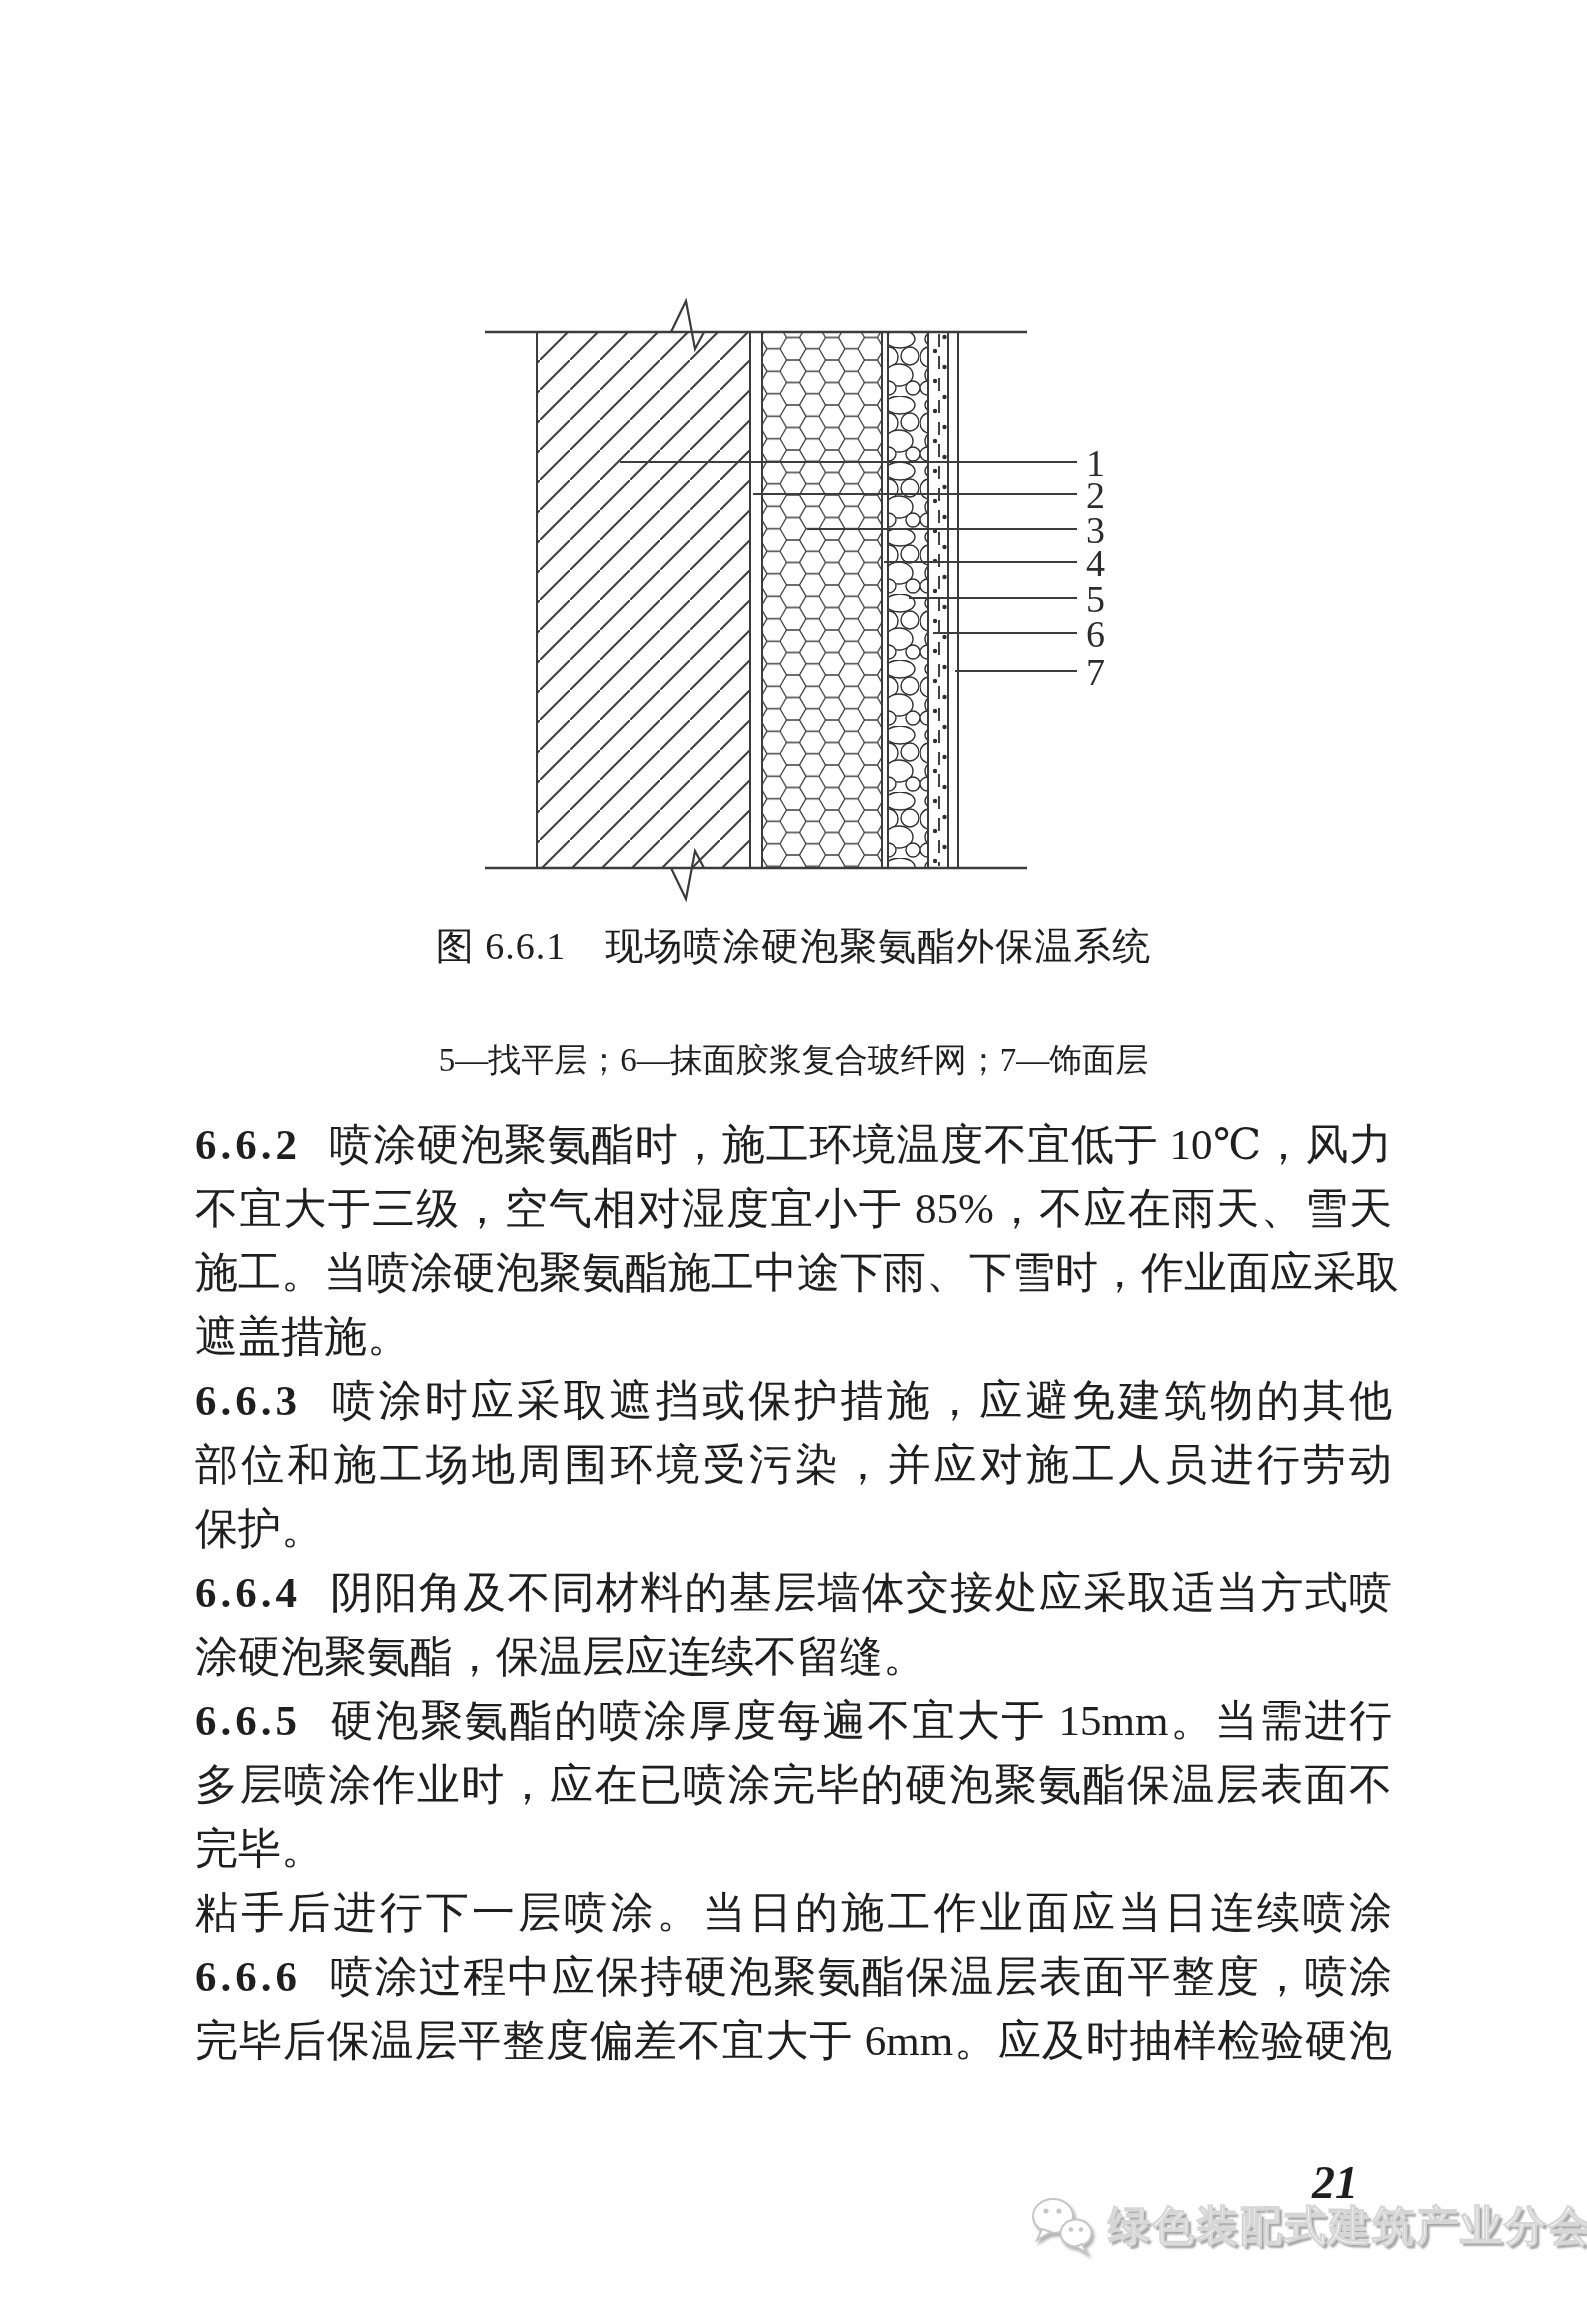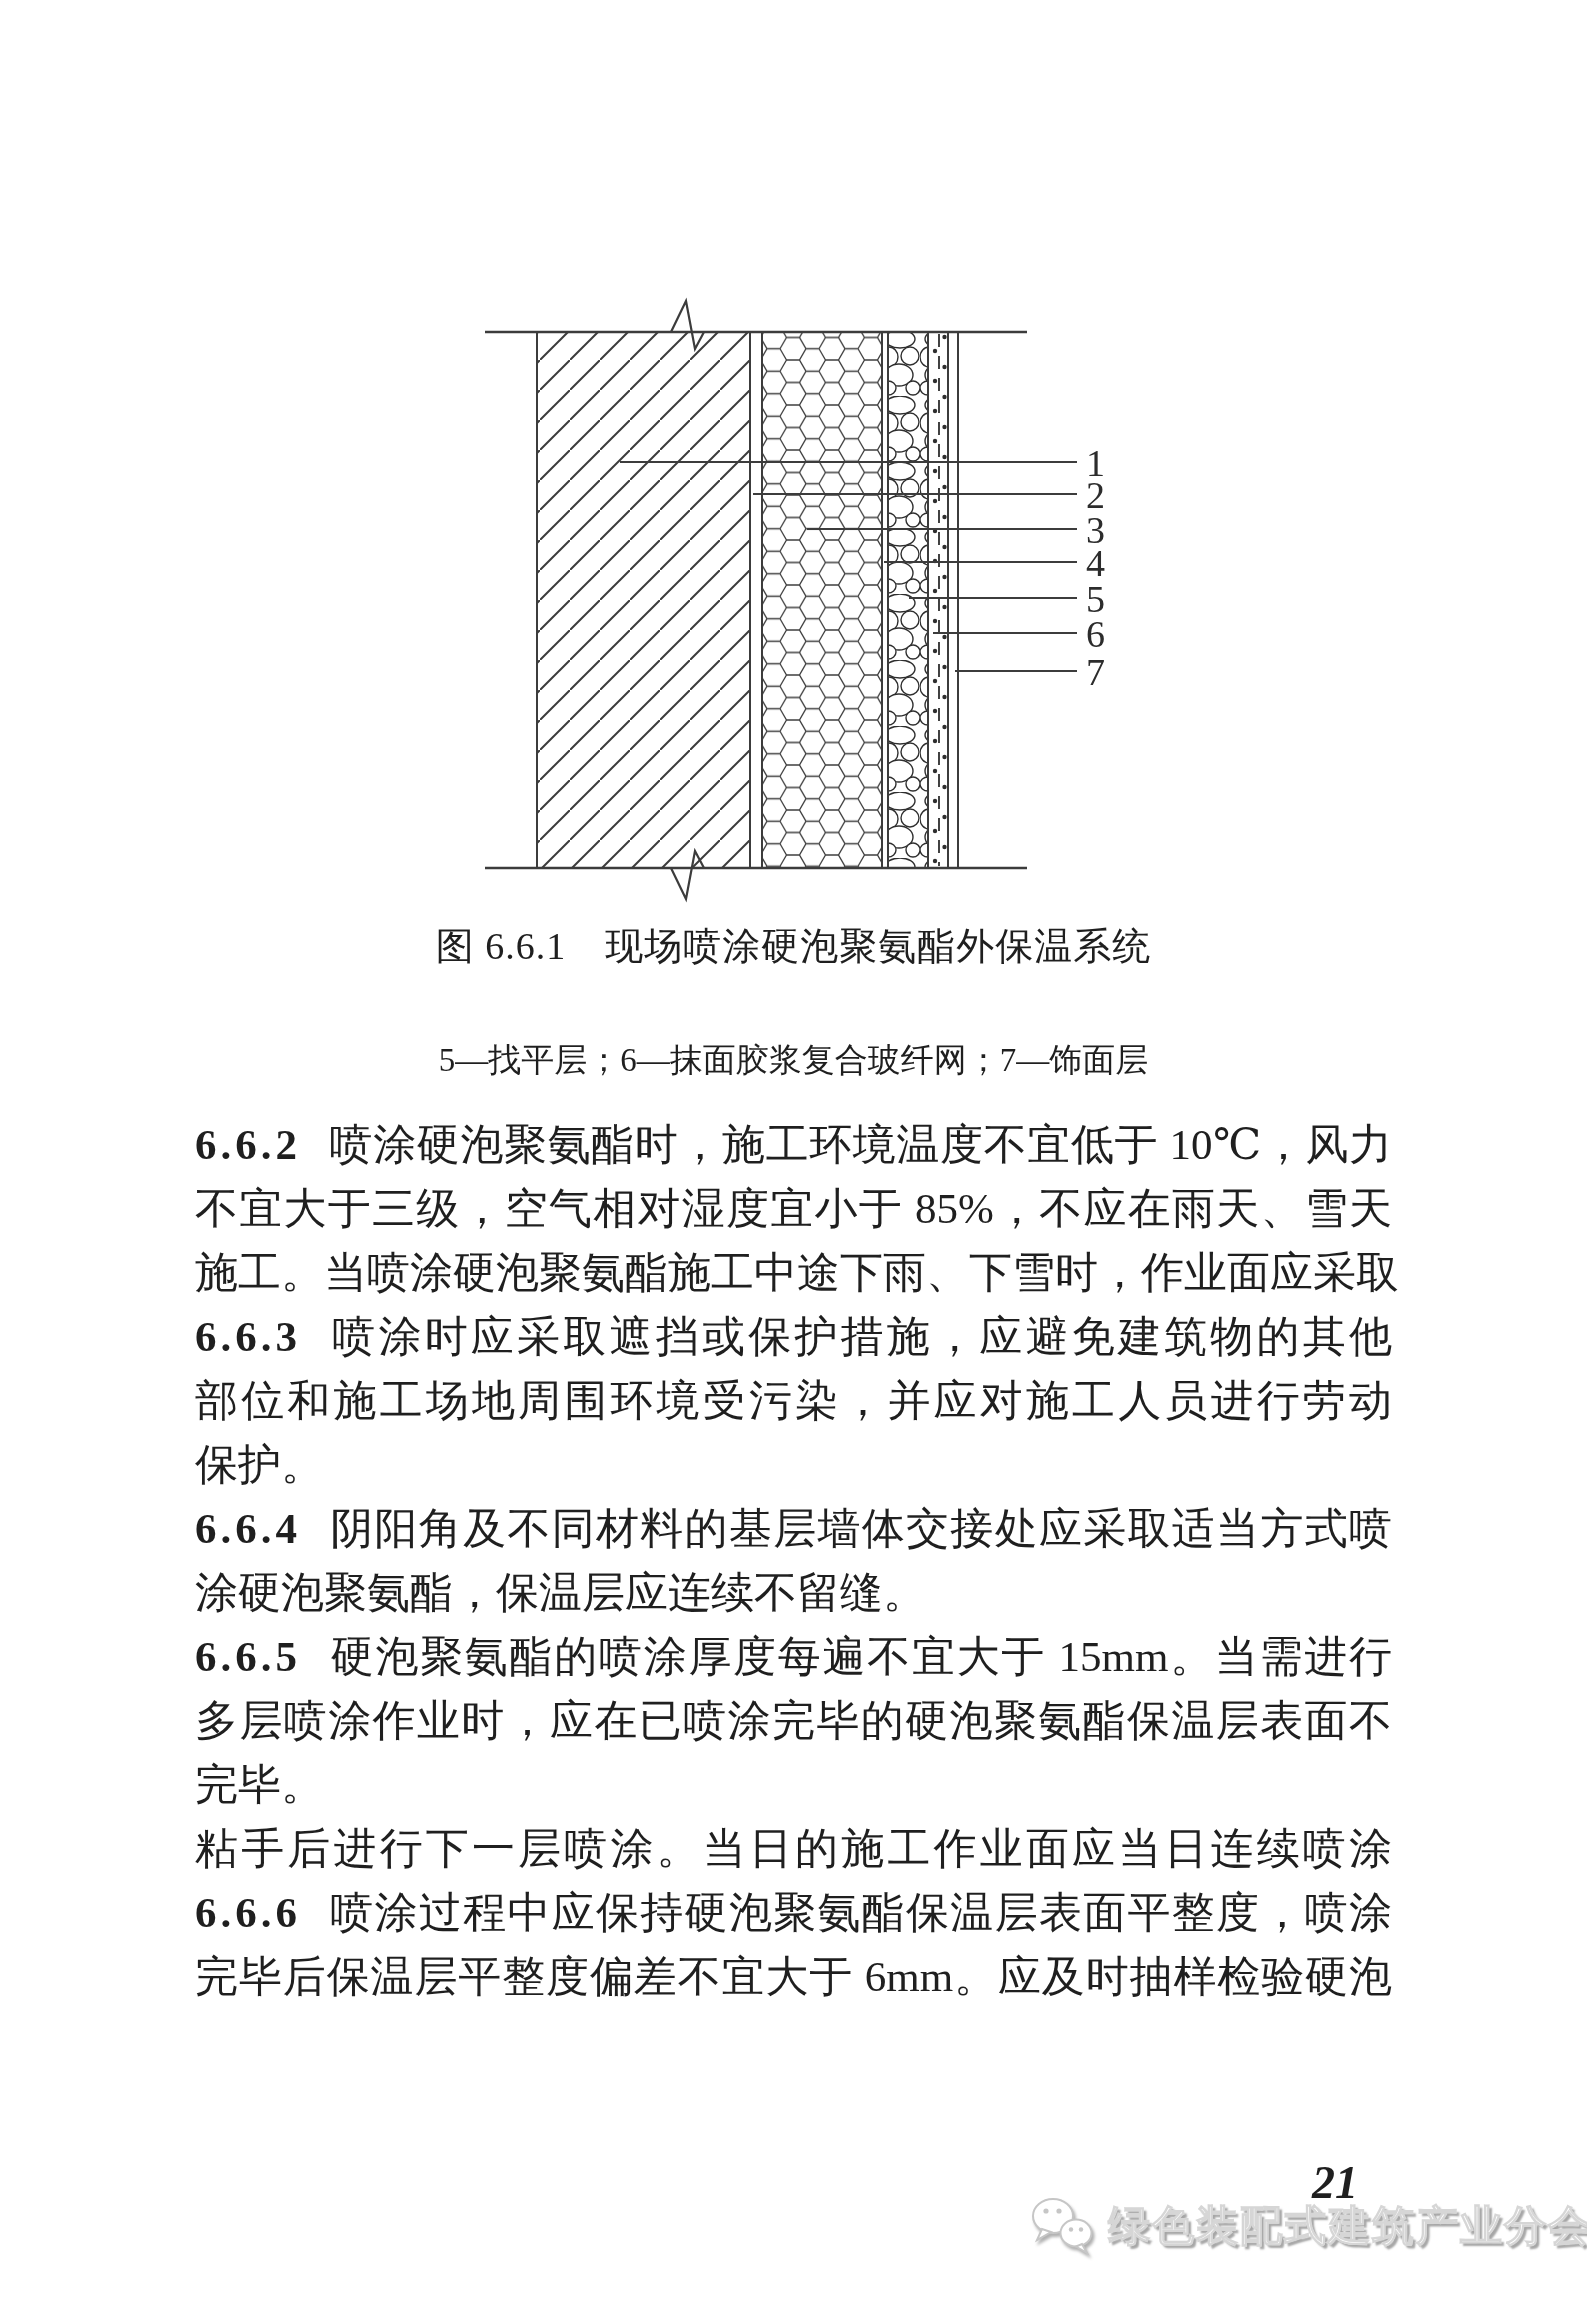--- a/index.html
+++ b/index.html
@@ -132,20 +132,21 @@
   </svg>
 
   <div class="caption">图 6.6.1　现场喷涂硬泡聚氨酯外保温系统</div>
   <div class="legend" id="legend-line-2">5—找平层；6—抹面胶浆复合玻纤网；7—饰面层</div>
 
   <div id="body-text">
 
     <div class="bline"><b class="secnum">6.6.2</b><span>喷涂硬泡聚氨酯时，施工环境温度不宜低于 10℃，风力</span></div>
     <div class="bline">不宜大于三级，空气相对湿度宜小于 85%，不应在雨天、雪天</div>
     <div class="bline">施工。当喷涂硬泡聚氨酯施工中途下雨、下雪时，作业面应采取</div>
+    <div class="bline end">遮盖措施。</div>
 
     <div class="bline"><b class="secnum">6.6.3</b><span>喷涂时应采取遮挡或保护措施，应避免建筑物的其他</span></div>
     <div class="bline">部位和施工场地周围环境受污染，并应对施工人员进行劳动</div>
     <div class="bline end">保护。</div>
 
     <div class="bline"><b class="secnum">6.6.4</b><span>阴阳角及不同材料的基层墙体交接处应采取适当方式喷</span></div>
     <div class="bline end">涂硬泡聚氨酯，保温层应连续不留缝。</div>
 
     <div class="bline"><b class="secnum">6.6.5</b><span>硬泡聚氨酯的喷涂厚度每遍不宜大于 15mm。当需进行</span></div>
     <div class="bline">多层喷涂作业时，应在已喷涂完毕的硬泡聚氨酯保温层表面不</div>

